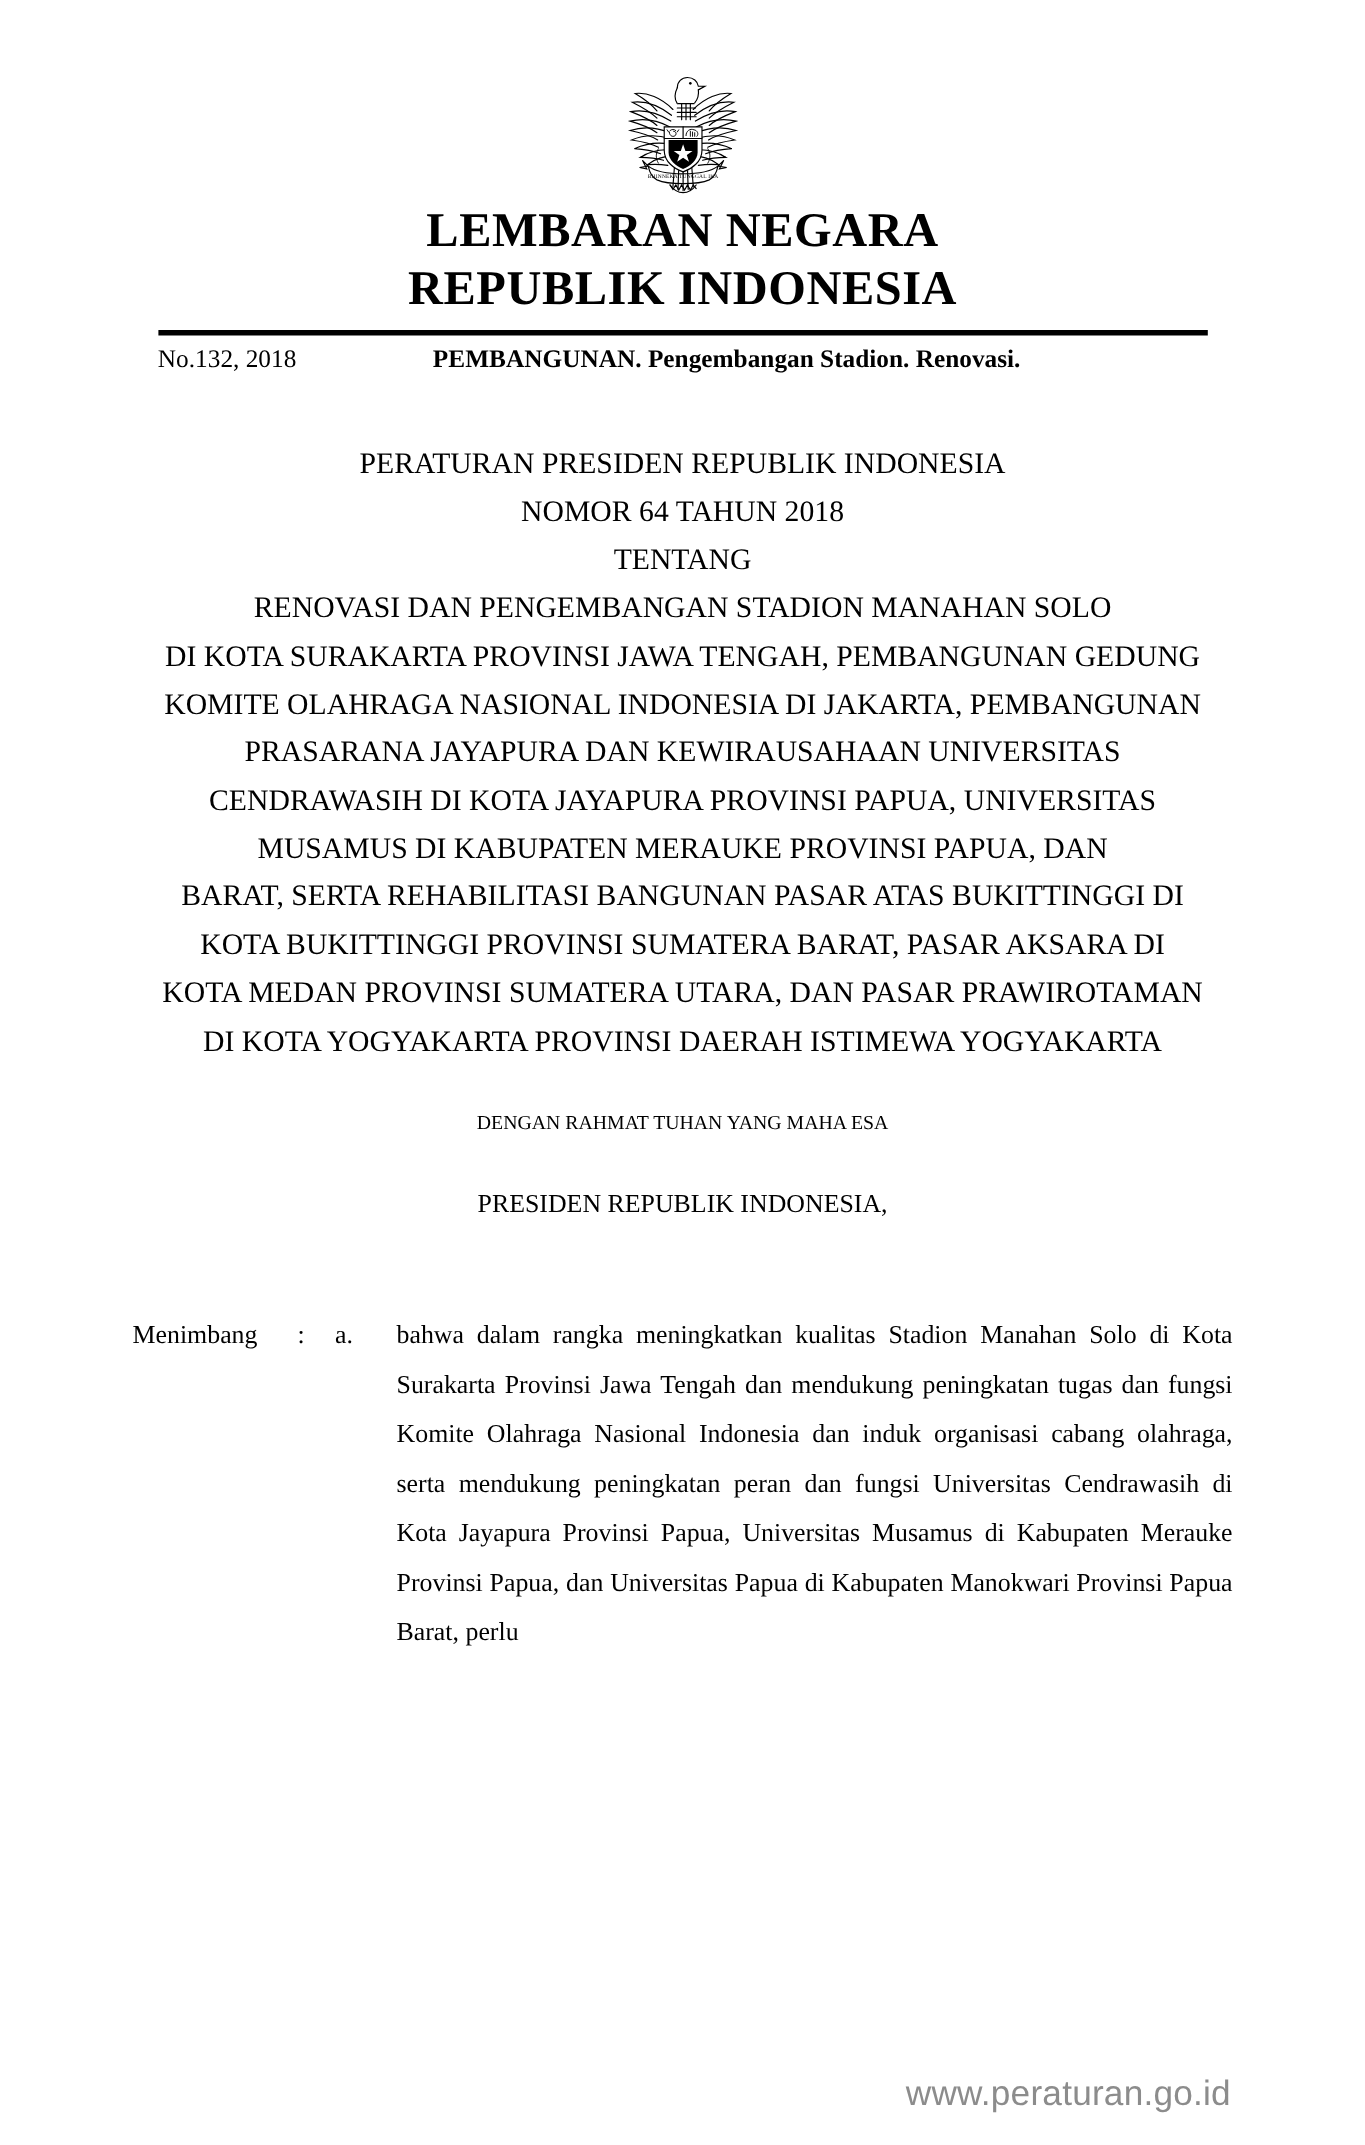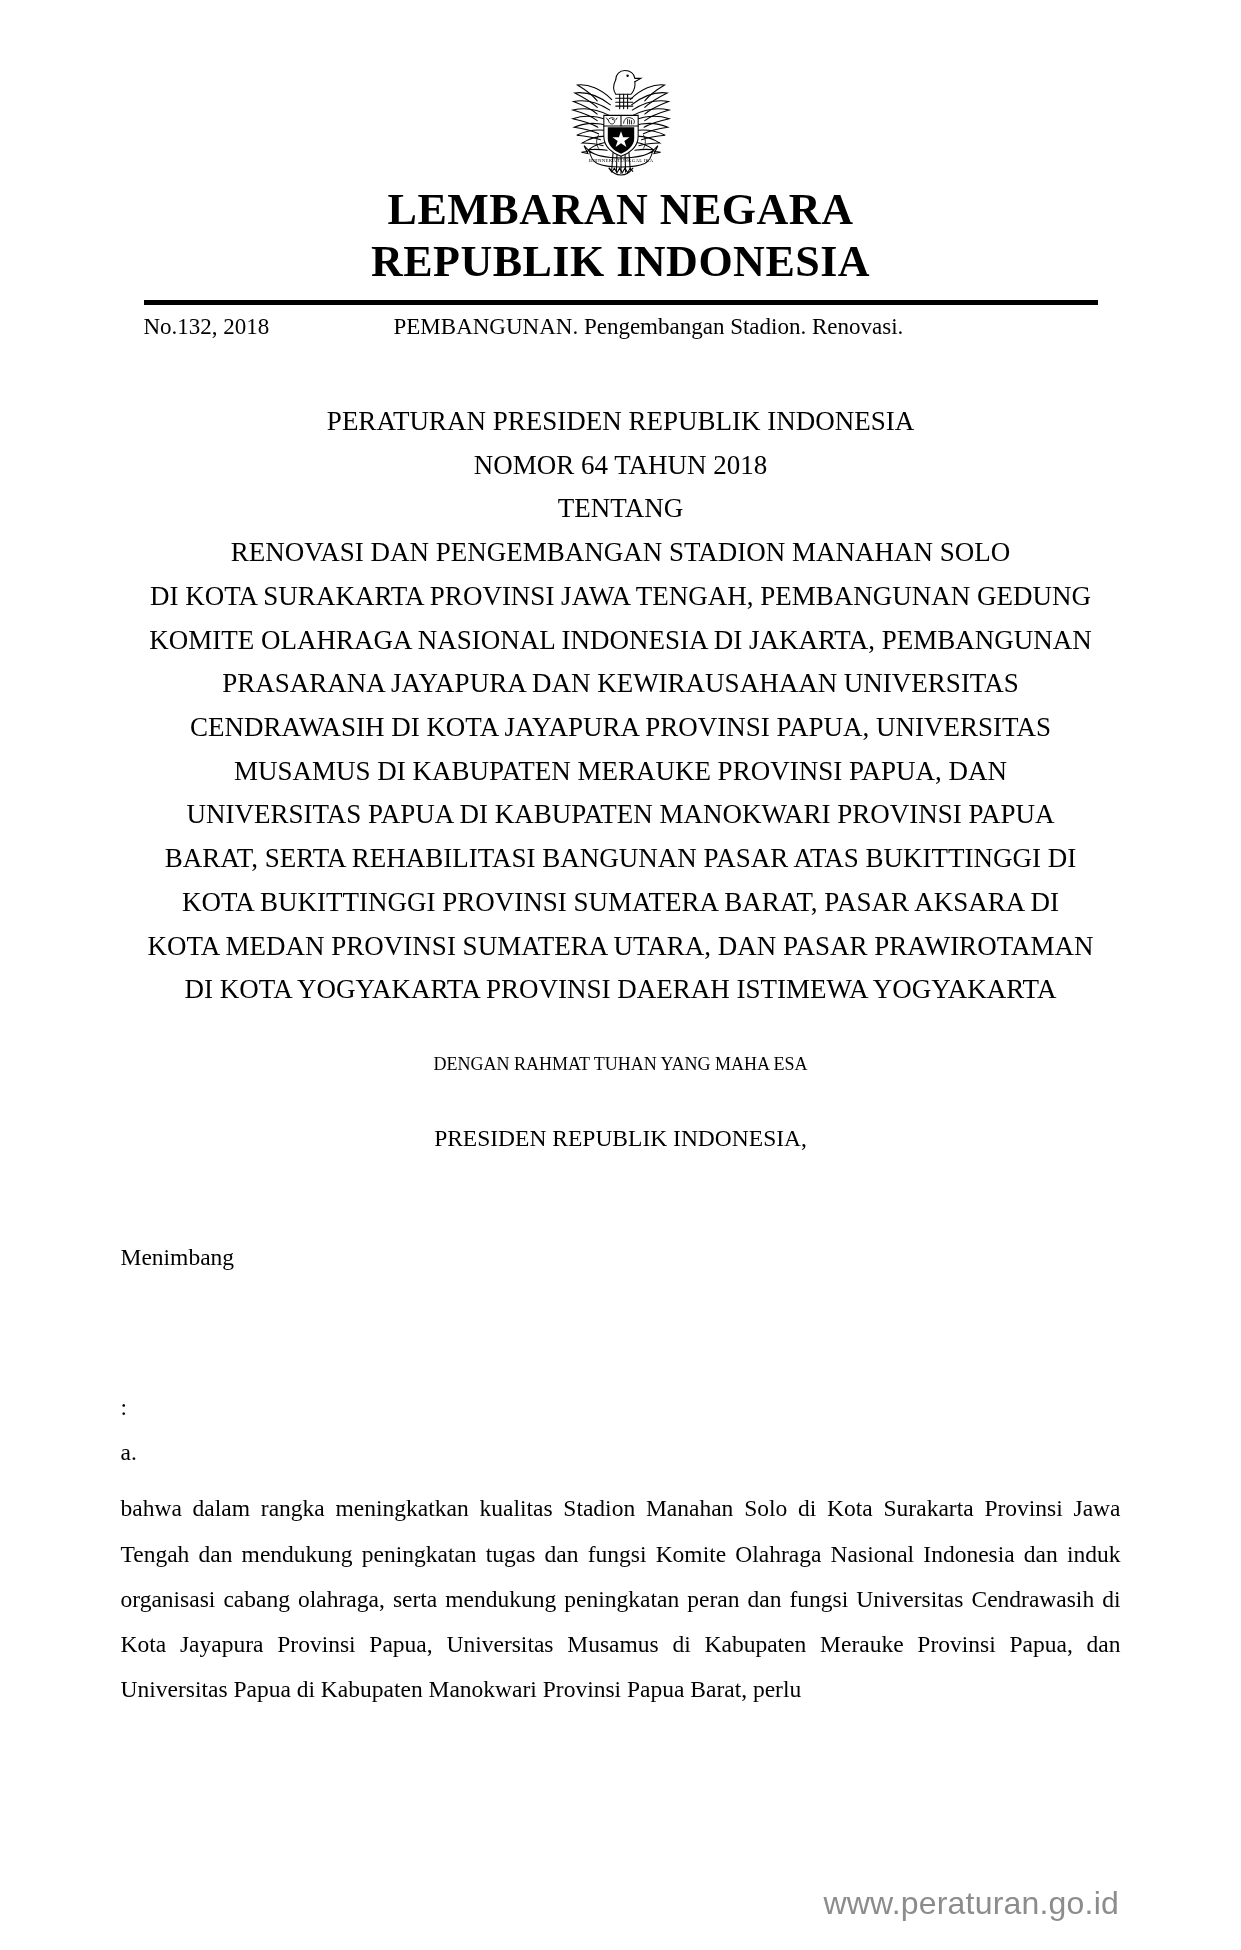--- a/index.html
+++ b/index.html
@@ -61,20 +61,21 @@
   }
   .gazette-number {
     flex: 0 0 250px;
     text-align: left;
     white-space: nowrap;
   }
   .gazette-subject {
     flex: 1 1 auto;
     text-align: left;
     white-space: nowrap;
+    font-weight: bold;
   }
 
   
   .heading-block {
     width: 1000px;
     margin: 58px auto 0 auto;
     text-align: center;
     font-size: 27px;
     line-height: 1.62;
   }
@@ -100,21 +101,20 @@
 
   
   .considerations {
     width: 1000px;
     margin: 78px auto 0 auto;
     font-size: 23.5px;
   }
   .consider-row {
     display: flex;
     align-items: flex-start;
-    flex-direction: column;
   }
   .consider-label {
     flex: 0 0 150px;
     white-space: nowrap;
     line-height: 1.92;
   }
   .consider-colon {
     flex: 0 0 34px;
     text-align: left;
     line-height: 1.92;
@@ -228,21 +228,20 @@
     <span class="hline">PERATURAN PRESIDEN REPUBLIK INDONESIA</span>
     <span class="hline">NOMOR 64 TAHUN 2018</span>
     <span class="hline">TENTANG</span>
     <div class="heading-title">
       <span class="hline">RENOVASI DAN PENGEMBANGAN STADION MANAHAN SOLO</span>
       <span class="hline">DI KOTA SURAKARTA PROVINSI JAWA TENGAH, PEMBANGUNAN GEDUNG</span>
       <span class="hline">KOMITE OLAHRAGA NASIONAL INDONESIA DI JAKARTA, PEMBANGUNAN</span>
       <span class="hline">PRASARANA JAYAPURA DAN KEWIRAUSAHAAN UNIVERSITAS</span>
       <span class="hline">CENDRAWASIH DI KOTA JAYAPURA PROVINSI PAPUA, UNIVERSITAS</span>
       <span class="hline">MUSAMUS DI KABUPATEN MERAUKE PROVINSI PAPUA, DAN</span>
-      <span class="hline">UNIVERSITAS PAPUA DI KABUPATEN MANOKWARI PROVINSI PAPUA</span>
       <span class="hline">BARAT, SERTA REHABILITASI BANGUNAN PASAR ATAS BUKITTINGGI DI</span>
       <span class="hline">KOTA BUKITTINGGI PROVINSI SUMATERA BARAT, PASAR AKSARA DI</span>
       <span class="hline">KOTA MEDAN PROVINSI SUMATERA UTARA, DAN PASAR PRAWIROTAMAN</span>
       <span class="hline">DI KOTA YOGYAKARTA PROVINSI DAERAH ISTIMEWA YOGYAKARTA</span>
     </div>
   </div>
 
   <div class="blessing">DENGAN RAHMAT TUHAN YANG MAHA ESA</div>
 
   <div class="signatory">PRESIDEN REPUBLIK INDONESIA,</div>

